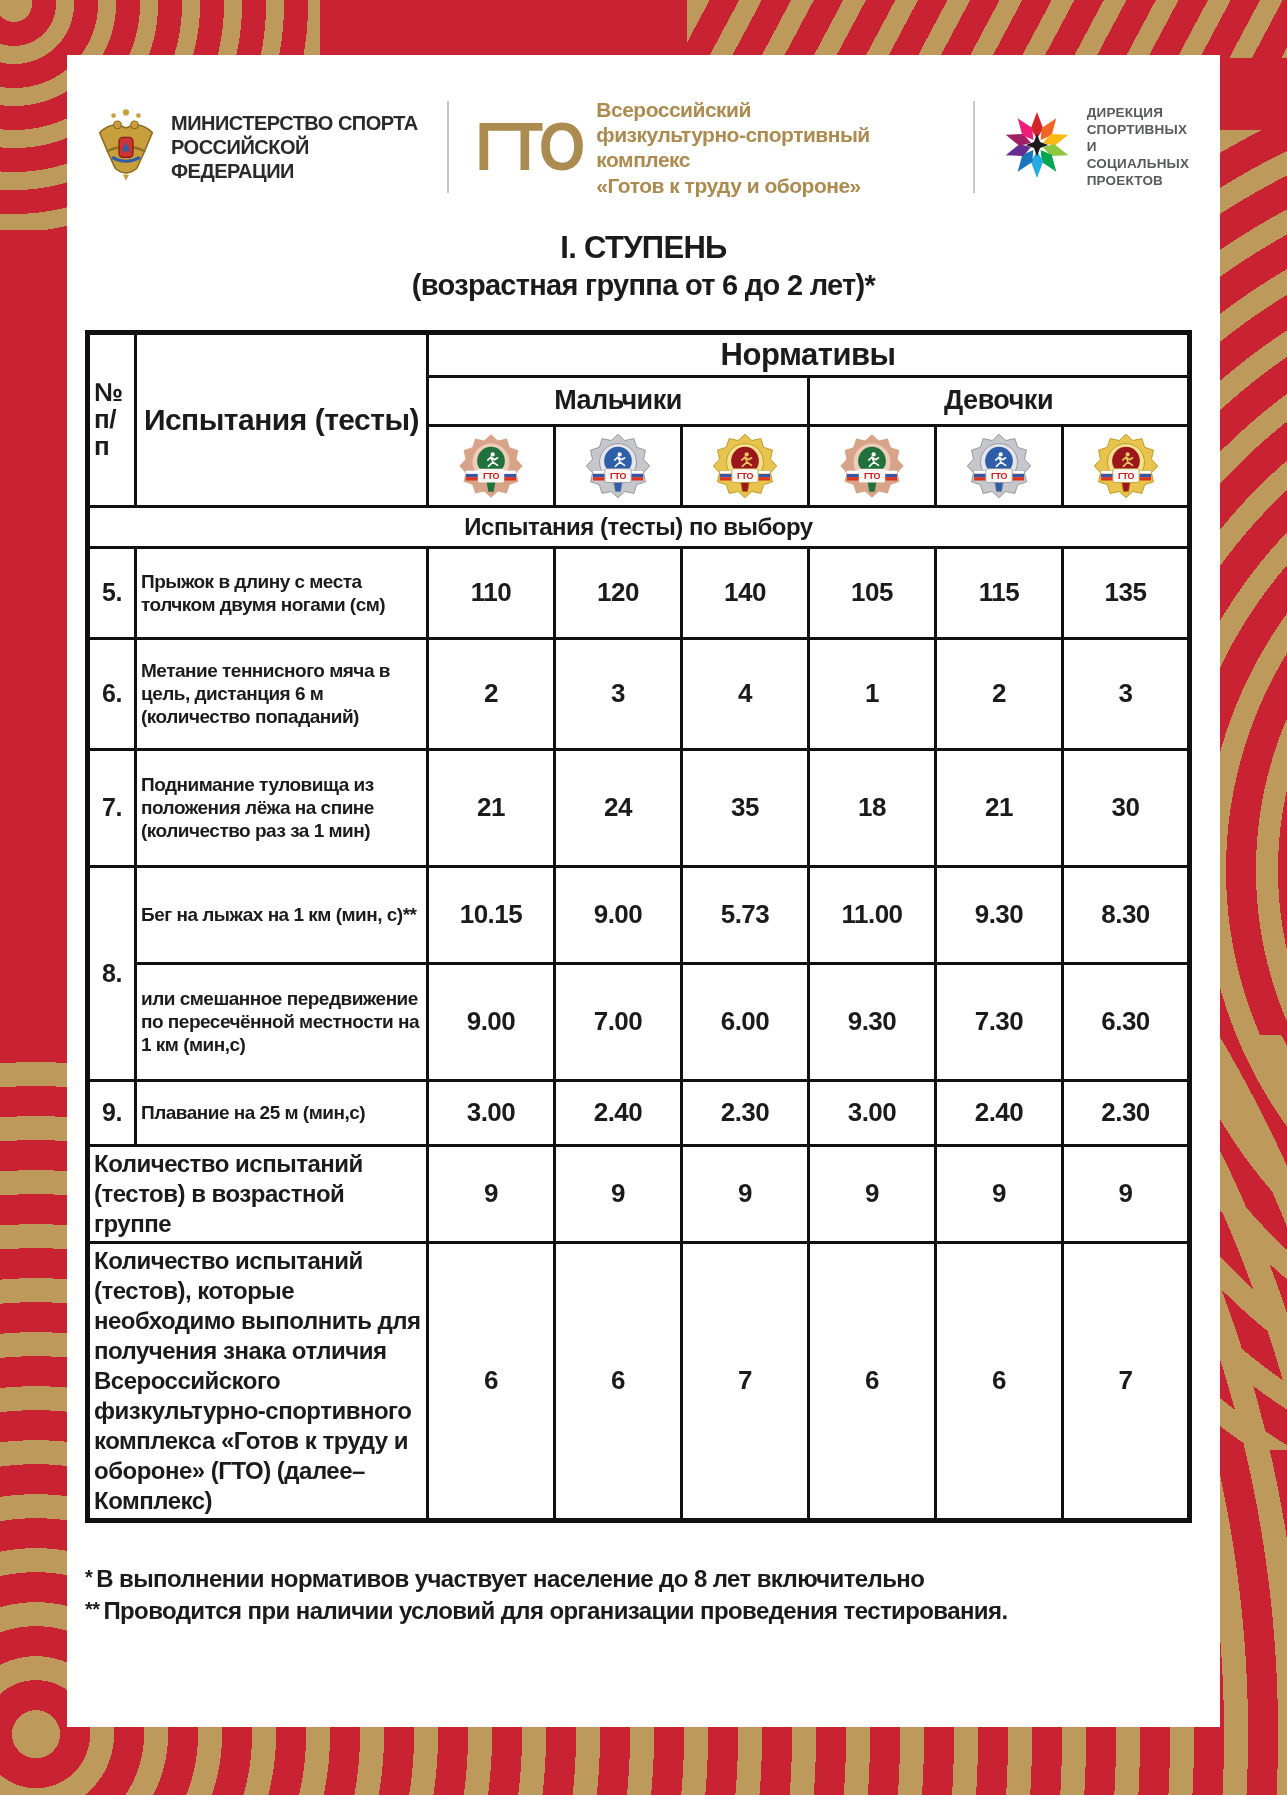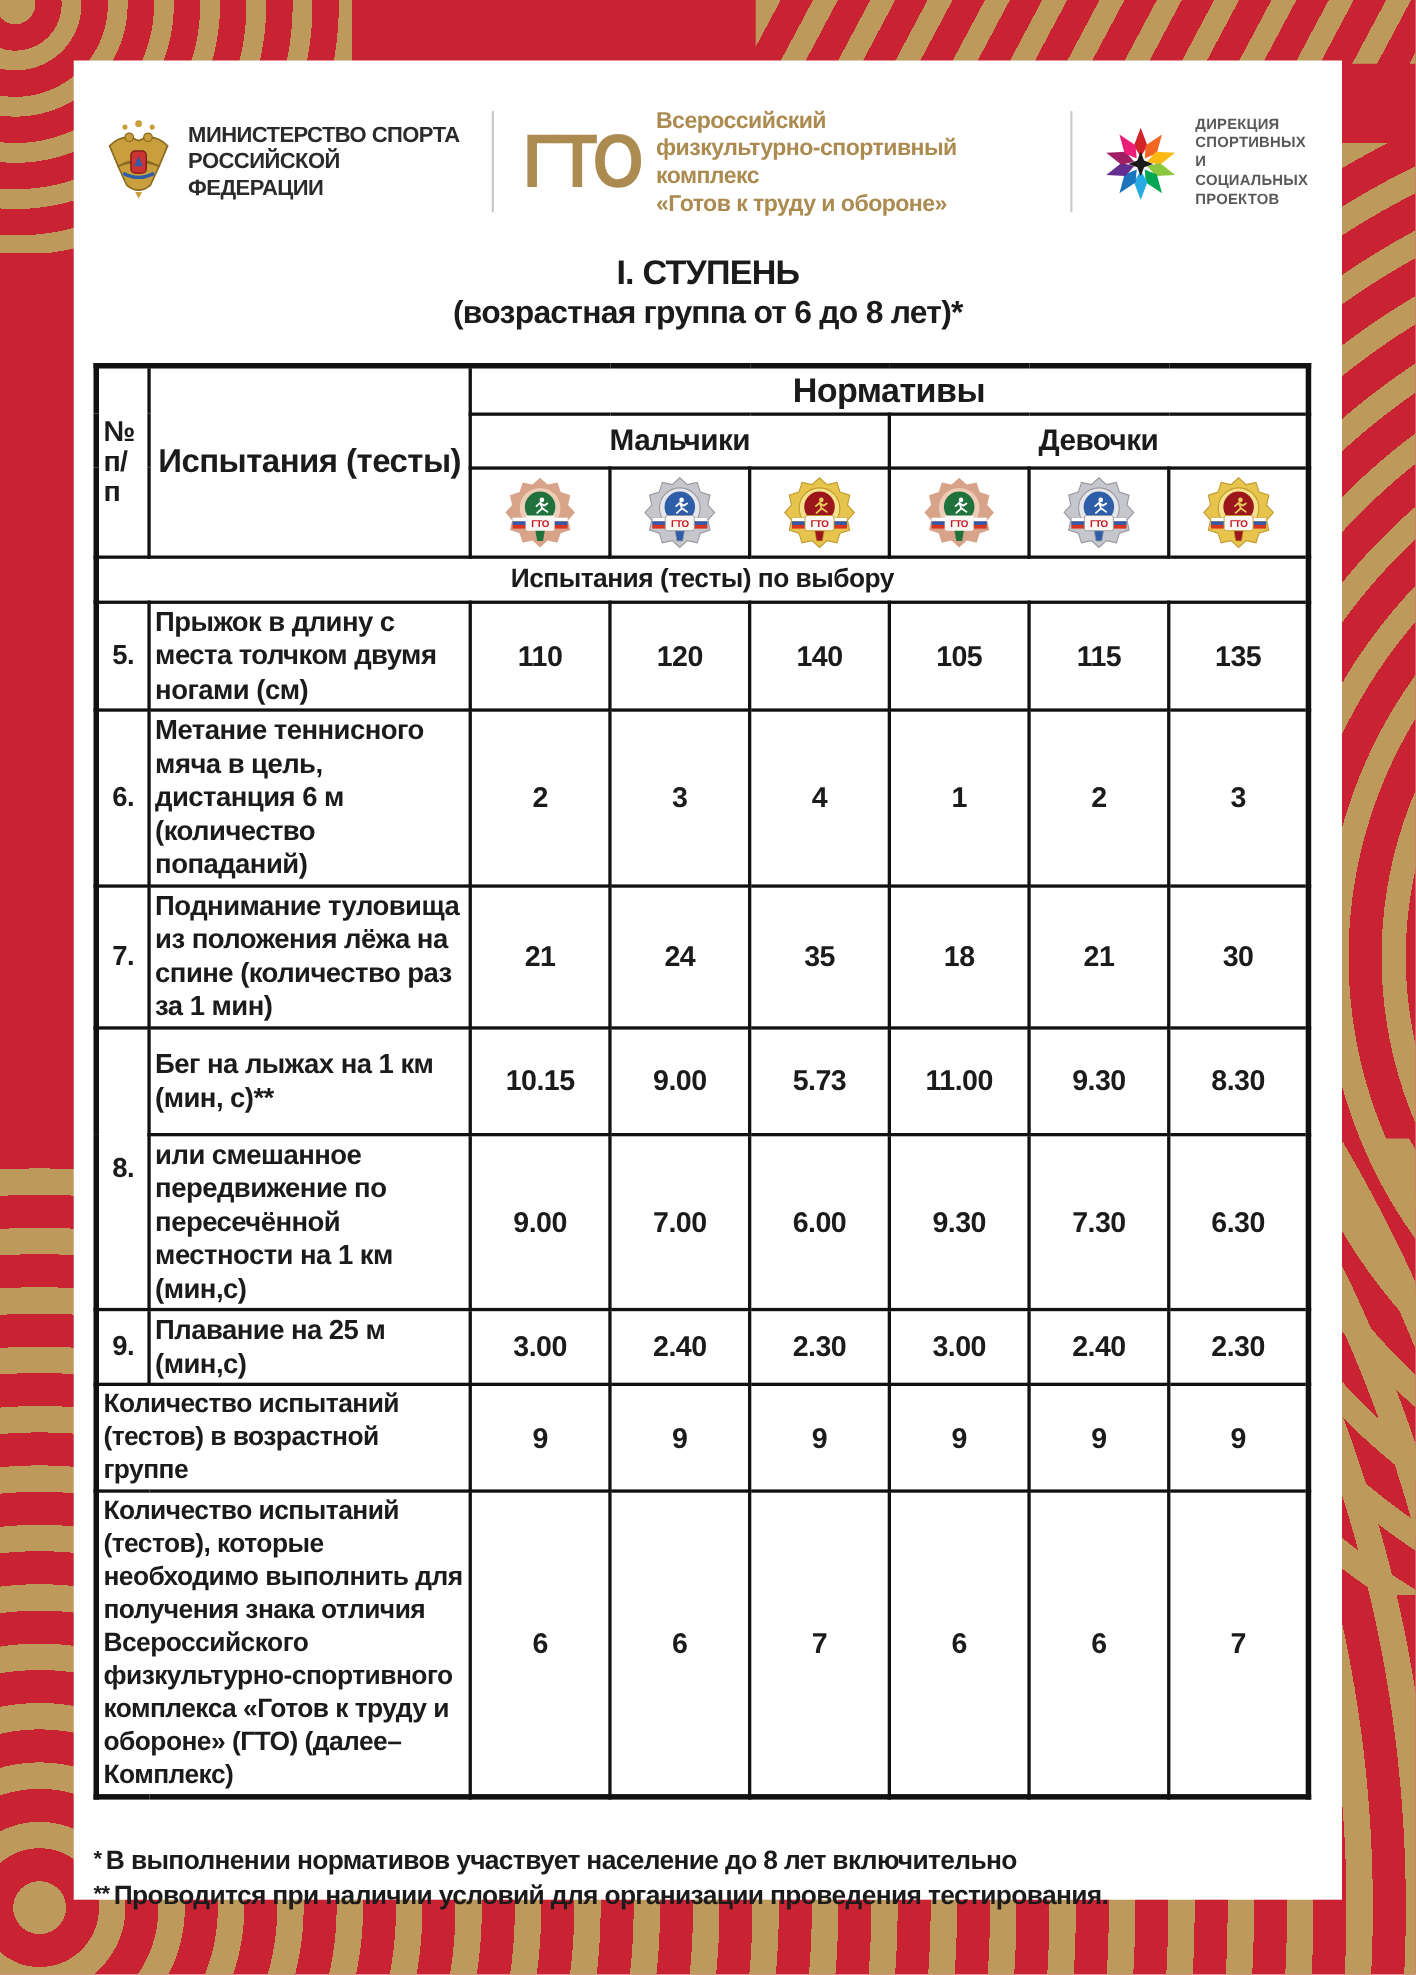--- a/index.html
+++ b/index.html
@@ -21,21 +21,21 @@
     background:#ffffff;color:#1b1b1b;
   }
   
   .logo-row{display:flex;align-items:center;margin:42px 26px 0 28px;}
   .logo-block{display:flex;align-items:center;gap:14px;}
   .logo-sep{width:2px;height:92px;background:#c9c9c9;margin:0 26px;flex:0 0 auto;}
   .min-text{font-weight:bold;font-size:20px;line-height:1.2;color:#2a2a2a;letter-spacing:-0.5px;}
   .gto-mark{font-weight:bold;font-size:60px;letter-spacing:-3px;color:#AB8B50;line-height:1;transform:scaleY(1.15);}
   .gto-text{font-weight:bold;font-size:21px;line-height:1.2;color:#AB8B50;letter-spacing:-0.5px;}
   .dir-text{font-weight:bold;font-size:13.5px;line-height:1.25;color:#58595B;letter-spacing:0.2px;}
-  .dir-block{margin-left:auto;align-items:flex-end;}
+  .dir-block{margin-left:auto;}
   
   .title{margin-top:54px;text-align:center;font-weight:bold;font-size:29px;line-height:38px;letter-spacing:-0.7px;}
   .subtitle{margin-top:30px;text-align:center;font-weight:bold;letter-spacing:-0.7px;}
   .subtitle .s1{font-size:31px;line-height:36px;margin-top:32px;}
   .subtitle .s2{font-size:29px;line-height:38px;}
   
   table.norms{
     border-collapse:collapse;table-layout:fixed;
     margin:26px 0 0 18px;width:1105px;
     border:5px solid #111;
@@ -47,21 +47,21 @@
   }
   col.c-num{width:48px;} col.c-test{width:292px;} col.c-val{width:127px;}
   .h-norm{font-size:31px;height:36px;}
   .h-sex{font-size:27px;height:42px;}
   .h-medals th{height:74px;padding:2px;}
   .h-numcell{font-size:26px;text-align:left;padding-left:7px;line-height:1.05;}
   .h-testcell{font-size:30px;text-align:center;}
   .medal{display:flex;justify-content:center;align-items:center;}
   .sec-row td{font-size:24px;text-align:center;height:34px;padding:1px;}
   td.num{font-size:25px;text-align:center;vertical-align:middle;}
-  td.lbl{font-size:25px;text-align:left;vertical-align:middle;padding:6px 4px 6px 9px;line-height:1.22;}
+  td.lbl{font-size:19px;text-align:left;vertical-align:middle;padding:6px 4px 6px 9px;line-height:1.22;}
   td.val{font-size:26px;text-align:center;vertical-align:middle;}
   tr.r5 td{height:84px;} tr.r6 td{height:104px;} tr.r7 td{height:110px;}
   tr.r8a td{height:90px;} tr.r8b td{height:110px;} tr.r9 td{height:58px;}
   tr.sum1 td{height:78px;} tr.sum2 td{height:208px;}
   td.sumlbl{font-size:24px;text-align:left;vertical-align:middle;padding:6px 4px 6px 9px;line-height:1.25;}
   
   .notes{margin:40px 20px 0 18px;font-weight:bold;font-size:24px;line-height:32px;letter-spacing:-0.6px;}
   .notes .mark{vertical-align:top;font-size:20px;position:relative;top:-2px;margin-right:4px;}
 </style>
 </head>
@@ -127,21 +127,21 @@
         <div>ДИРЕКЦИЯ</div>
         <div>СПОРТИВНЫХ</div>
         <div>И СОЦИАЛЬНЫХ</div>
         <div>ПРОЕКТОВ</div>
       </div>
     </div>
   </div>
 
   <div class="subtitle">
     <div class="s1">I. СТУПЕНЬ</div>
-    <div class="s2">(возрастная группа от 6 до 8 лет)*</div>
+    <div class="s2">(возрастная группа от 6 до 2 лет)*</div>
   </div>
 
   <table class="norms">
     <colgroup>
       <col class="c-num">
         <col class="c-test">
       <col class="c-val">
         <col class="c-val">
         <col class="c-val">
       <col class="c-val">

